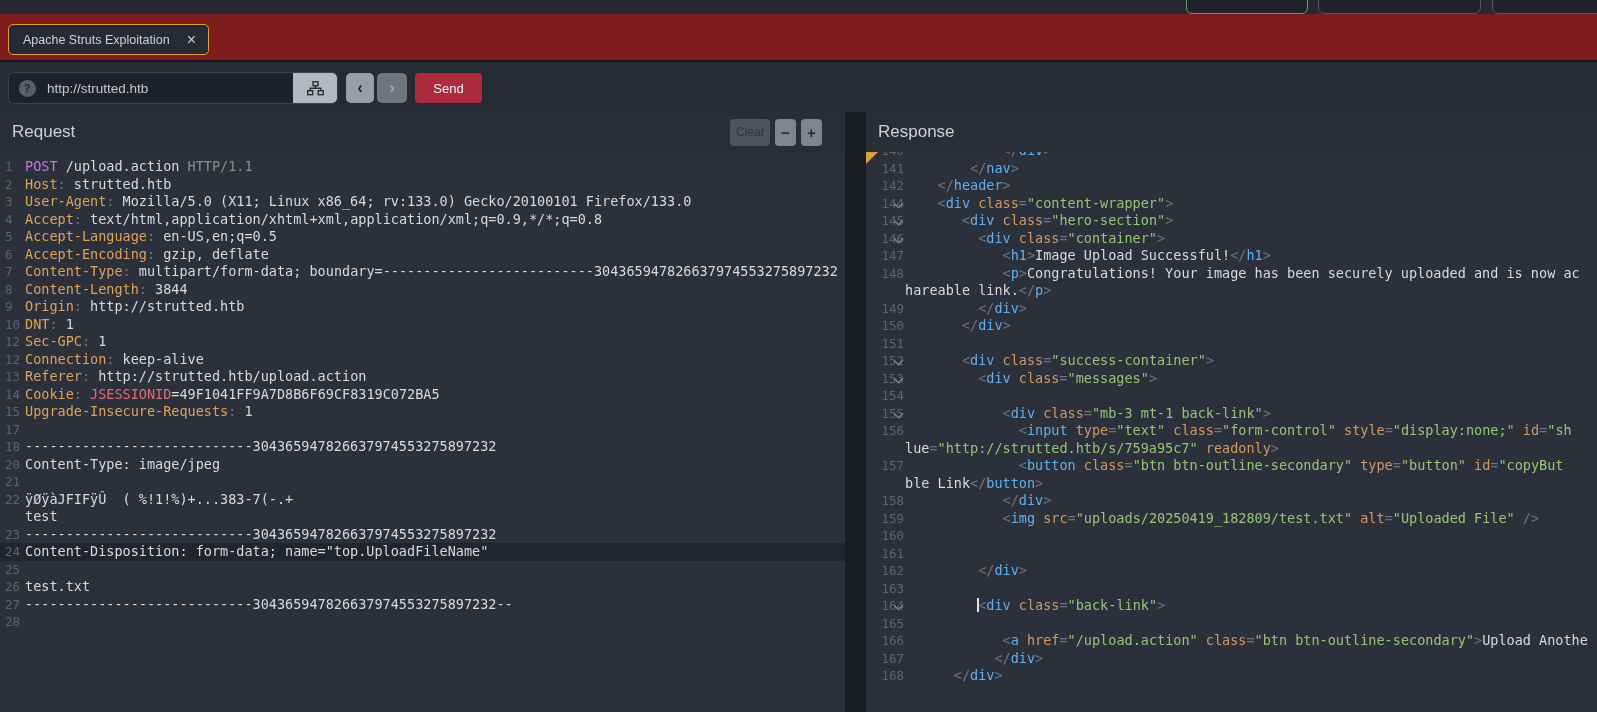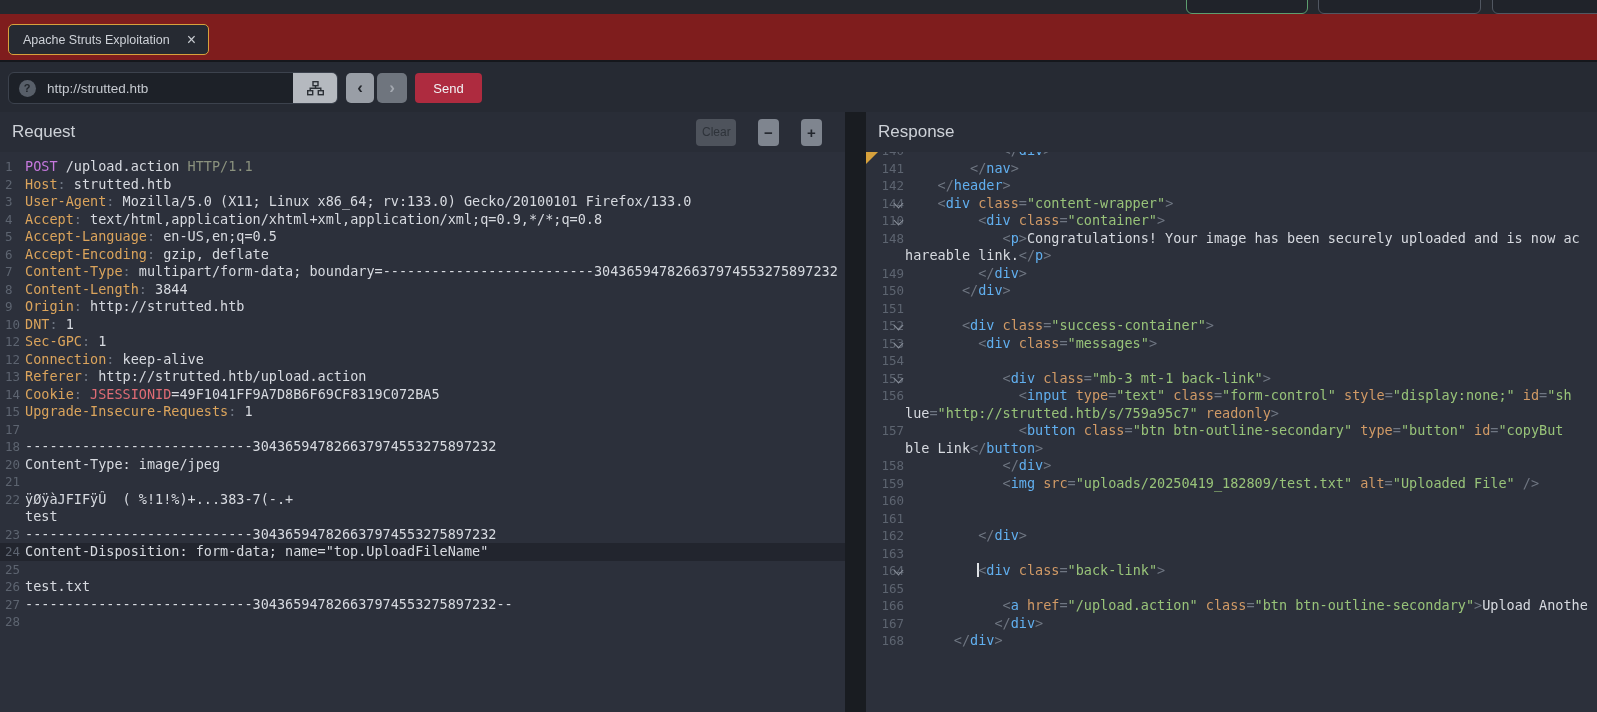--- a/index.html
+++ b/index.html
@@ -33,21 +33,21 @@
   .send-btn{position:absolute;left:415px;top:11px;width:67px;height:30px;background:var(--c-send);
             border:none;border-radius:4px;color:#f2f3f5;font-size:13px;font-family:"Liberation Sans",sans-serif;}
   
   .main{position:absolute;left:0;top:112px;width:1597px;height:600px;background:#191c21;}
   .panel{position:absolute;top:0;height:600px;}
   .panel-req{left:0;width:845px;}
   .panel-resp{left:866px;width:731px;}
   .panel-head{position:absolute;left:0;top:0;right:0;height:40px;background:#292d37;
               display:flex;align-items:center;}
   .panel-title{font-size:17px;color:#cdd1d7;margin-left:12px;}
-  .head-btns{margin-left:auto;margin-right:23px;display:flex;gap:22px;align-items:center;}
+  .head-btns{margin-left:auto;margin-right:23px;display:flex;gap:5px;align-items:center;}
   .btn-clear{width:40px;height:27px;background:#4e535c;border:none;border-radius:4px;
              color:#2e333a;font-size:12px;font-family:"Liberation Sans",sans-serif;}
   .btn-sq{width:21px;height:27px;background:#7f858f;border:none;border-radius:4px;
           color:#23272e;font-size:15px;font-weight:bold;line-height:1;}
   .editor{position:absolute;left:0;top:40px;right:0;bottom:0;background:#2c303b;overflow:hidden;}
   .inner-req{margin-top:6px;}
   .inner-resp{margin-top:-10px;}
   .line{height:17.5px;line-height:17.5px;display:flex;position:relative;white-space:pre;
         font-family:"DejaVu Sans Mono",monospace;font-size:13.5px;}
   .line.hl{background:rgba(0,0,0,0.22);}
@@ -158,21 +158,23 @@
       <div class="panel-head">
         <span class="panel-title">Response</span>
       </div>
       <div class="editor" id="resp-editor">
         <div class="corner-mark"></div>
         <div class="inner-resp" id="resp-lines">
             <div class="line"><span class="ln">140</span><span class="code"><span class="t-pun">            &lt;/</span><span class="t-tag">div</span><span class="t-pun">&gt;</span></span></div>
             <div class="line"><span class="ln">141</span><span class="code"><span class="t-pun">        &lt;/</span><span class="t-tag">nav</span><span class="t-pun">&gt;</span></span></div>
             <div class="line"><span class="ln">142</span><span class="code"><span class="t-pun">    &lt;/</span><span class="t-tag">header</span><span class="t-pun">&gt;</span></span></div>
             <div class="line"><span class="ln">144</span><span class="fold-icon"></span><span class="code"><span class="t-pun">    &lt;</span><span class="t-tag">div</span><span class="t-pln"> </span><span class="t-att">class</span><span class="t-pun">=</span><span class="t-str">"content-wrapper"</span><span class="t-pun">&gt;</span></span></div>
-            <div class="line"><span class="ln">110</span><span class="fold-icon"></span><span class="code"><span class="t-pun">         &lt;</span><span class="t-tag">div</span><span class="t-pln"> </span><span class="t-att">class</span><span class="t-pun">=</span><span class="t-str">"container"</span><span class="t-pun">&gt;</span></span></div>
+            <div class="line"><span class="ln">145</span><span class="fold-icon"></span><span class="code"><span class="t-pun">       &lt;</span><span class="t-tag">div</span><span class="t-pln"> </span><span class="t-att">class</span><span class="t-pun">=</span><span class="t-str">"hero-section"</span><span class="t-pun">&gt;</span></span></div>
+            <div class="line"><span class="ln">146</span><span class="fold-icon"></span><span class="code"><span class="t-pun">         &lt;</span><span class="t-tag">div</span><span class="t-pln"> </span><span class="t-att">class</span><span class="t-pun">=</span><span class="t-str">"container"</span><span class="t-pun">&gt;</span></span></div>
+            <div class="line"><span class="ln">147</span><span class="code"><span class="t-pun">            &lt;</span><span class="t-tag">h1</span><span class="t-pun">&gt;</span><span class="t-pln">Image Upload Successful!</span><span class="t-pun">&lt;/</span><span class="t-tag">h1</span><span class="t-pun">&gt;</span></span></div>
             <div class="line"><span class="ln">148</span><span class="code"><span class="t-pun">            &lt;</span><span class="t-tag">p</span><span class="t-pun">&gt;</span><span class="t-pln">Congratulations! Your image has been securely uploaded and is now ac</span></span></div>
             <div class="line"><span class="ln"></span><span class="code"><span class="t-pln">hareable link.</span><span class="t-pun">&lt;/</span><span class="t-tag">p</span><span class="t-pun">&gt;</span></span></div>
             <div class="line"><span class="ln">149</span><span class="code"><span class="t-pun">         &lt;/</span><span class="t-tag">div</span><span class="t-pun">&gt;</span></span></div>
             <div class="line"><span class="ln">150</span><span class="code"><span class="t-pun">       &lt;/</span><span class="t-tag">div</span><span class="t-pun">&gt;</span></span></div>
             <div class="line"><span class="ln">151</span><span class="code"></span></div>
             <div class="line"><span class="ln">152</span><span class="fold-icon"></span><span class="code"><span class="t-pun">       &lt;</span><span class="t-tag">div</span><span class="t-pln"> </span><span class="t-att">class</span><span class="t-pun">=</span><span class="t-str">"success-container"</span><span class="t-pun">&gt;</span></span></div>
             <div class="line"><span class="ln">153</span><span class="fold-icon"></span><span class="code"><span class="t-pun">         &lt;</span><span class="t-tag">div</span><span class="t-pln"> </span><span class="t-att">class</span><span class="t-pun">=</span><span class="t-str">"messages"</span><span class="t-pun">&gt;</span></span></div>
             <div class="line"><span class="ln">154</span><span class="code"></span></div>
             <div class="line"><span class="ln">155</span><span class="fold-icon"></span><span class="code"><span class="t-pun">            &lt;</span><span class="t-tag">div</span><span class="t-pln"> </span><span class="t-att">class</span><span class="t-pun">=</span><span class="t-str">"mb-3 mt-1 back-link"</span><span class="t-pun">&gt;</span></span></div>
             <div class="line"><span class="ln">156</span><span class="code"><span class="t-pun">              &lt;</span><span class="t-tag">input</span><span class="t-pln"> </span><span class="t-att">type</span><span class="t-pun">=</span><span class="t-str">"text"</span><span class="t-pln"> </span><span class="t-att">class</span><span class="t-pun">=</span><span class="t-str">"form-control"</span><span class="t-pln"> </span><span class="t-att">style</span><span class="t-pun">=</span><span class="t-str">"display:none;"</span><span class="t-pln"> </span><span class="t-att">id</span><span class="t-pun">=</span><span class="t-str">"sh</span></span></div>

